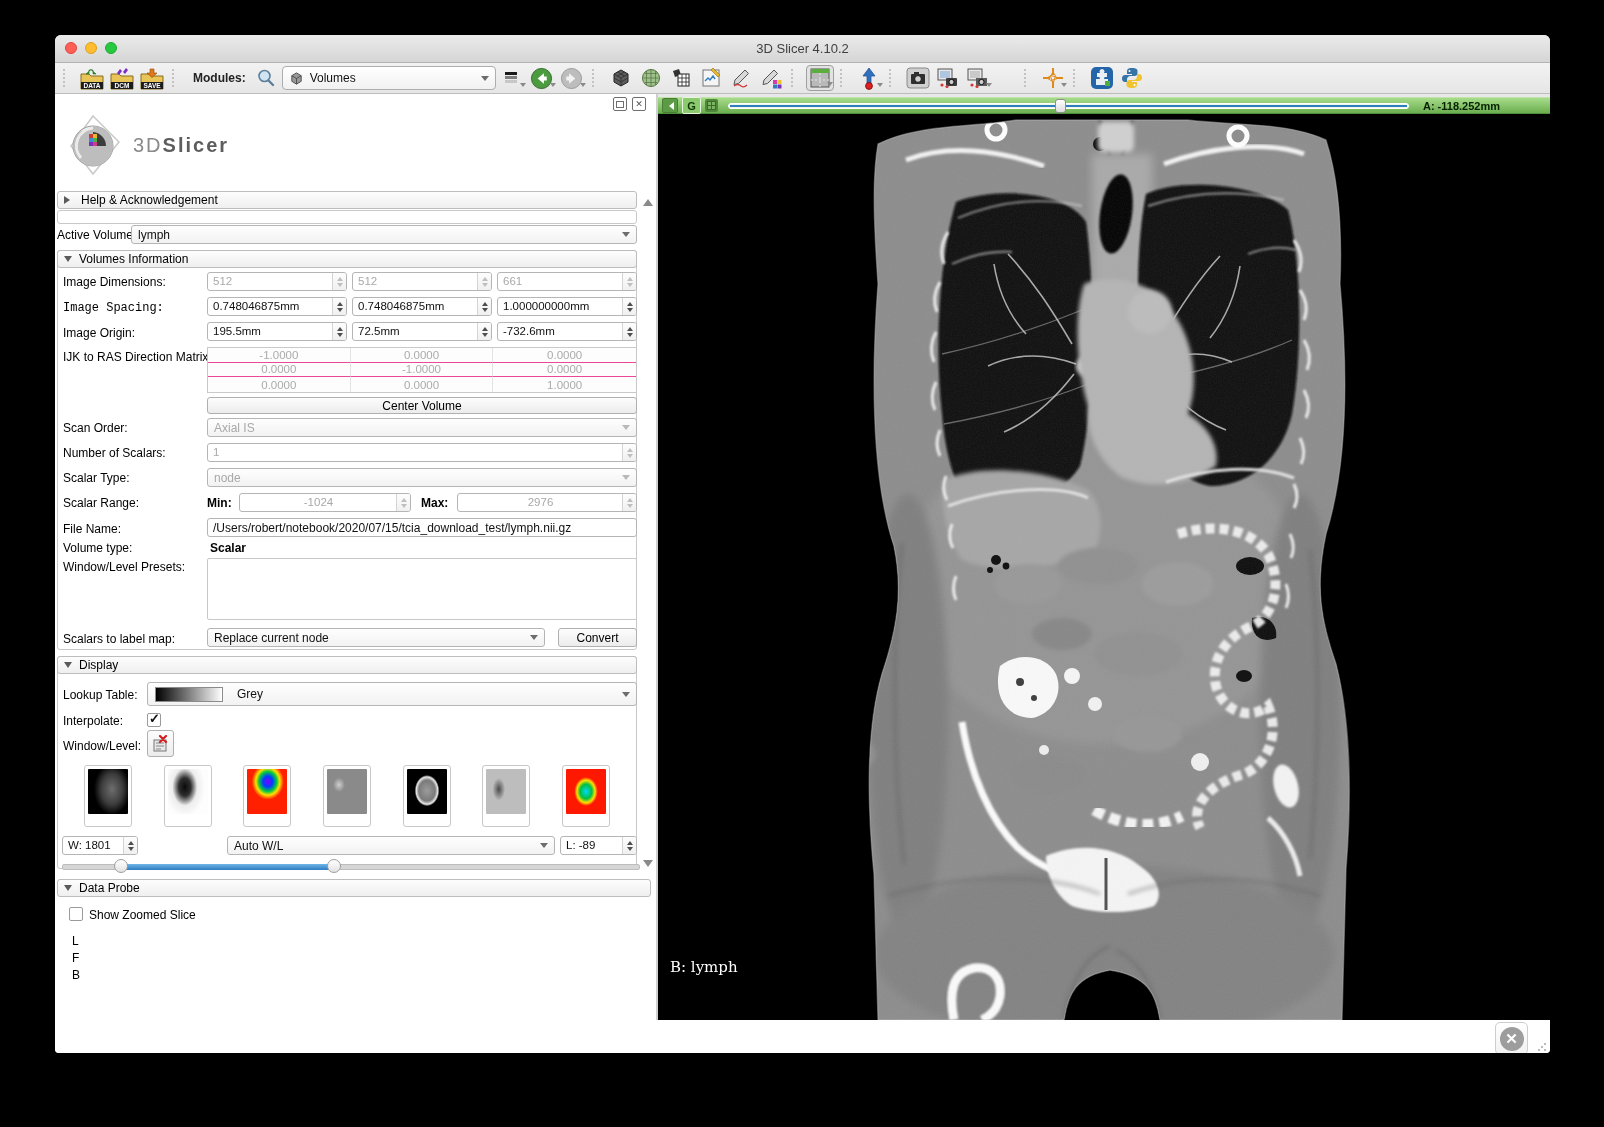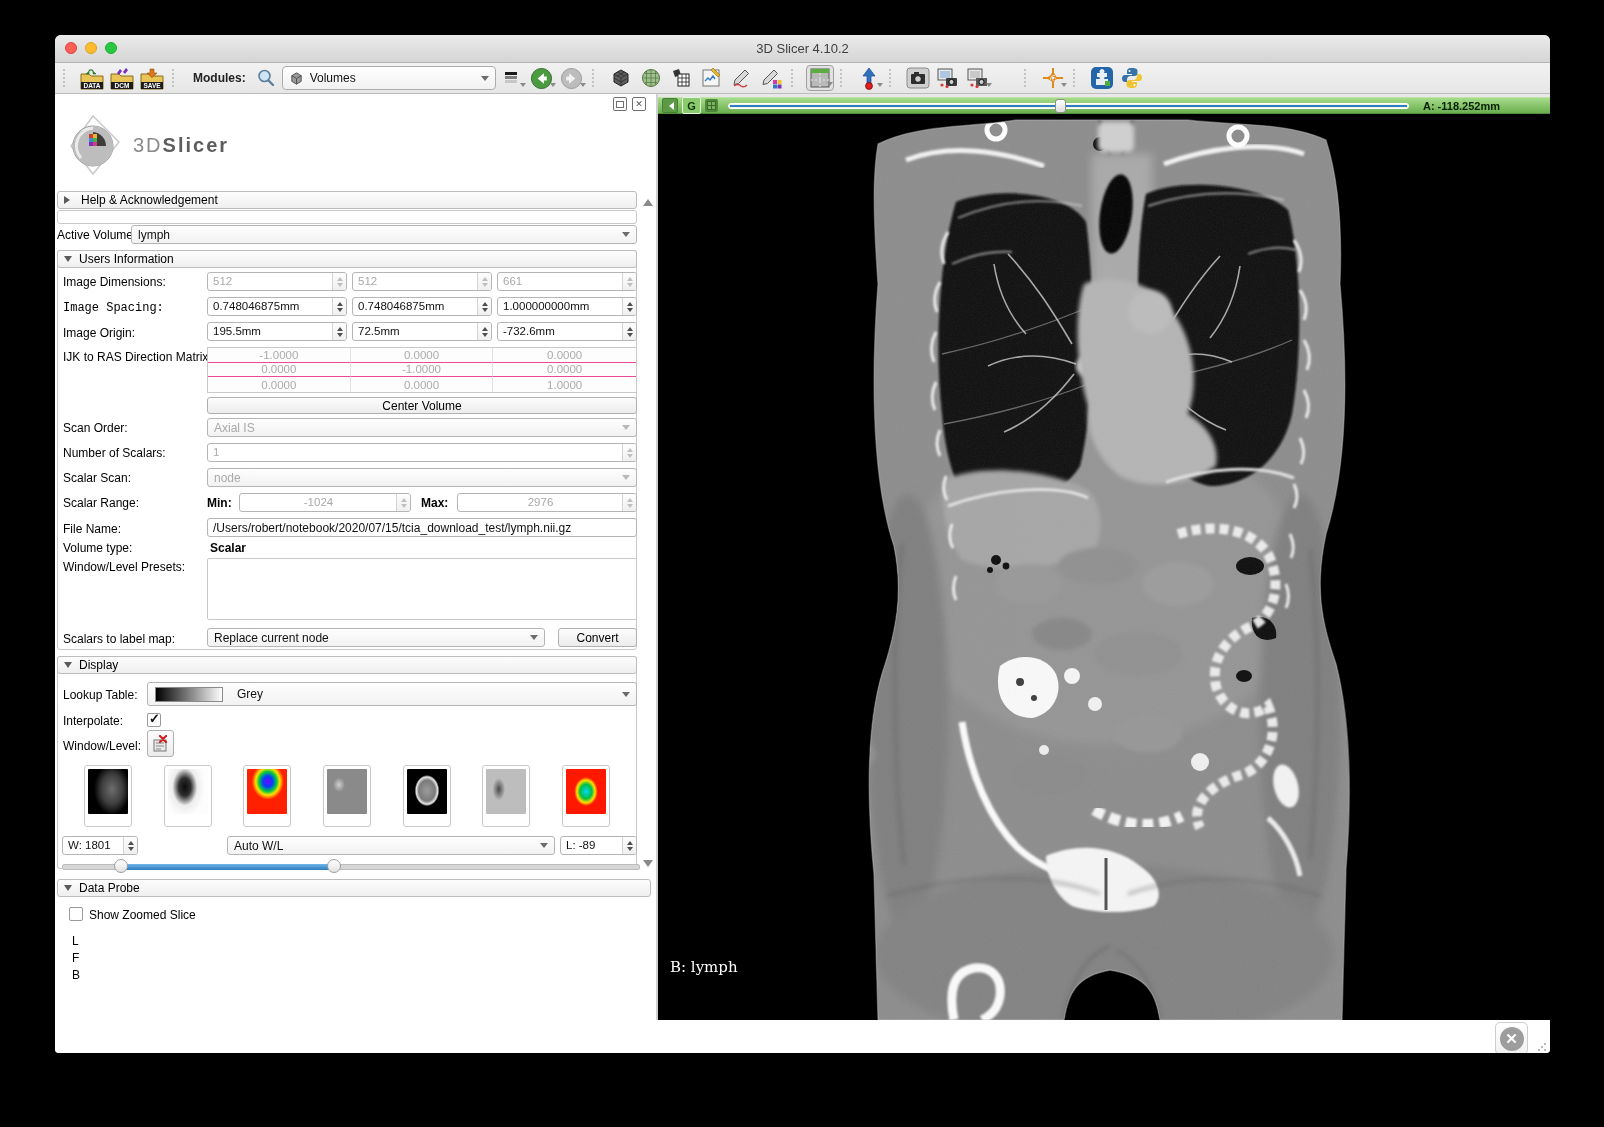--- a/index.html
+++ b/index.html
@@ -363,21 +363,21 @@
         <span class="lbl">Active Volume</span>
         <div class="combo" style="position:absolute;left:74px;width:506px;">
           <span class="cv">lymph</span>
             <div class="chev"></div>
         </div>
       </div>
 
       <div class="frame" style="left:2px;top:156px;width:580px;height:400px;"></div>
       <div class="sect-h" style="left:2px;top:156px;width:580px;">
         <div class="tri-d"></div>
-        <span class="txt">Users Information</span>
+        <span class="txt">Volumes Information</span>
       </div>
 
       <div class="row" style="left:8px;top:178px;width:574px;height:20px;">
         <span class="lbl">Image Dimensions:</span>
       </div>
       <div class="spin dis" style="position:absolute;left:152px;top:178px;width:140px;">
         <span class="sv">512</span>
           <span class="sb">
             <i class="su"></i>
             <i class="sd"></i>
@@ -480,21 +480,21 @@
         </div>
       <div class="spin dis" style="position:absolute;left:152px;top:349px;width:430px;">
         <span class="sv">1</span>
           <span class="sb">
             <i class="su"></i>
             <i class="sd"></i>
           </span>
       </div>
 
       <div class="row" style="left:8px;top:375px;height:18px;">
-          <span class="lbl">Scalar Scan:</span>
+          <span class="lbl">Scalar Type:</span>
         </div>
       <div class="combo dis" style="position:absolute;left:152px;top:374px;width:430px;">
         <span class="cv">node</span>
           <div class="chev" style="border-top-color:#b9b9b9"></div>
       </div>
 
       <div class="row" style="left:8px;top:400px;height:18px;">
           <span class="lbl">Scalar Range:</span>
         </div>
       <span class="lbl" style="position:absolute;left:152px;top:402px;font-weight:bold;">Min:</span>

